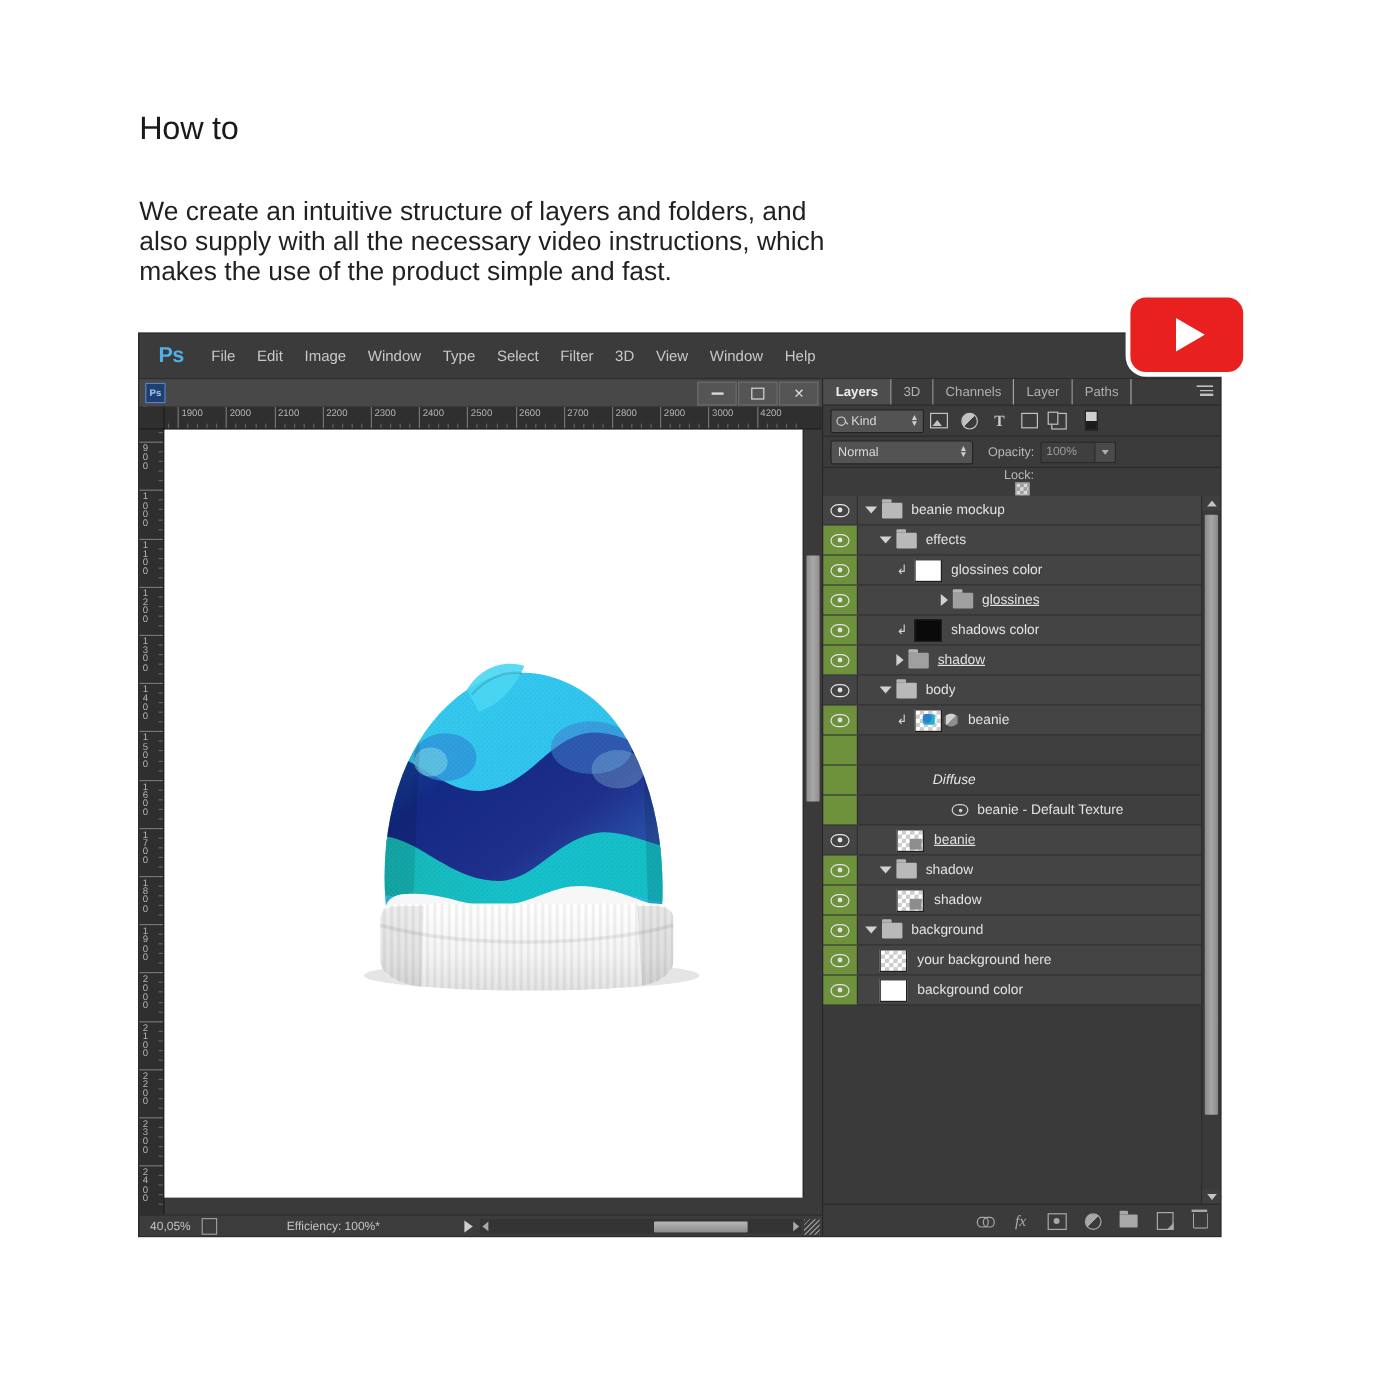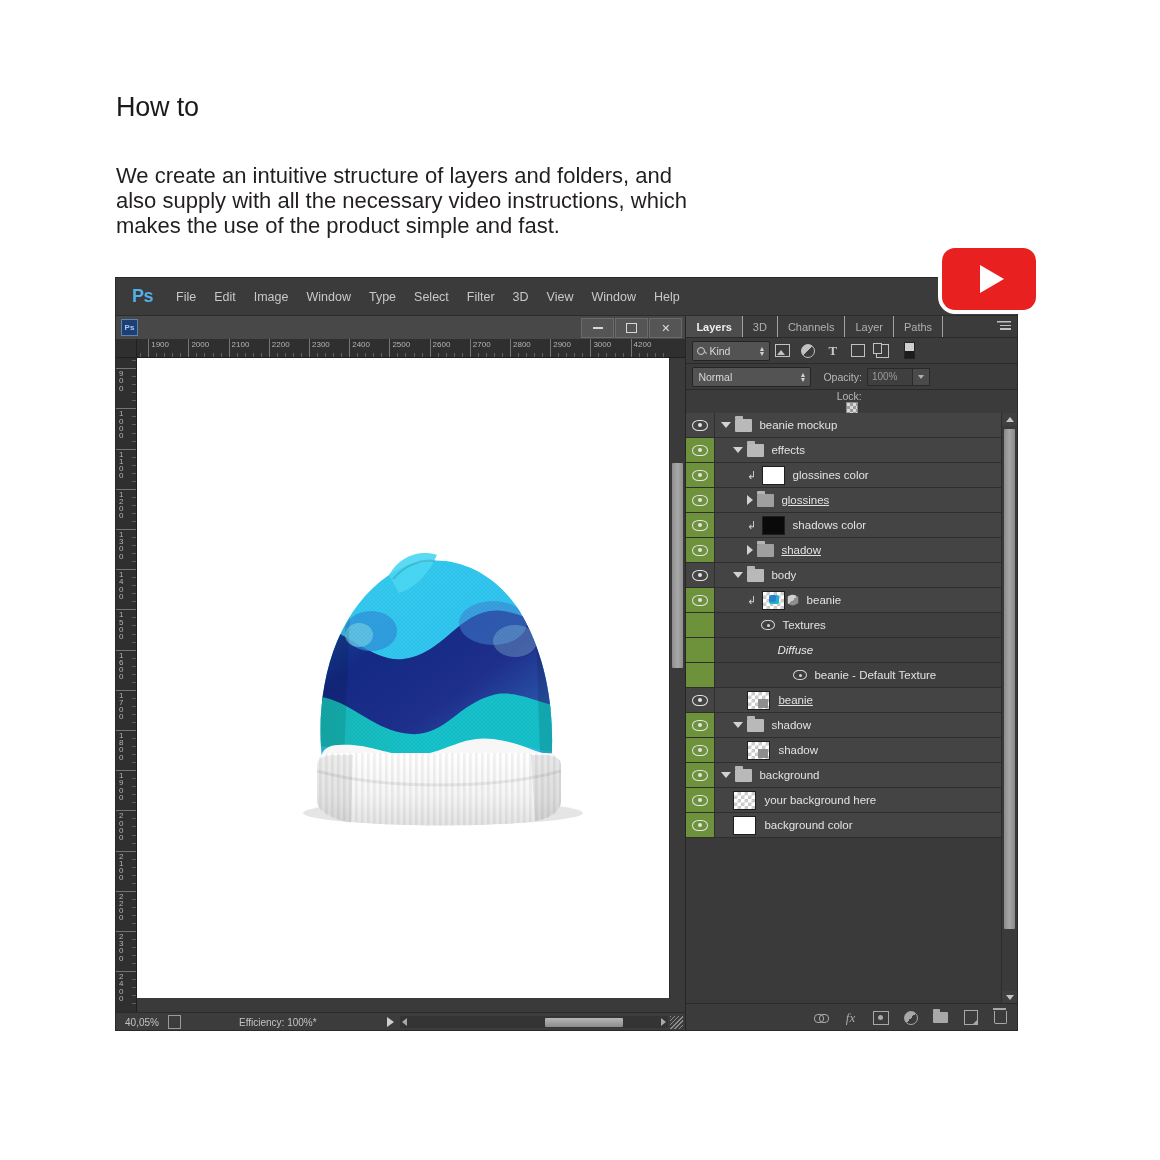--- a/index.html
+++ b/index.html
@@ -861,21 +861,21 @@
             <div class="row-main" style="padding-left: 32px;">
               <span class="clipref">↳</span>
               <span class="thumb white"></span>
               <span class="lname">glossines color</span>
             </div>
           </div>
           <div class="layer-row">
             <div class="eye-cell on">
               <span class="eye"></span>
             </div>
-            <div class="row-main" style="padding-left: 32px;">
+            <div class="row-main" style="padding-left: 32px; margin-left: 37px;">
               <span class="tri right"></span>
               <span class="folder closed"></span>
               <span class="lname ul">glossines </span>
             </div>
           </div>
           <div class="layer-row">
             <div class="eye-cell on">
               <span class="eye"></span>
             </div>
             <div class="row-main" style="padding-left: 32px;">
@@ -910,24 +910,20 @@
             </div>
             <div class="row-main" style="padding-left: 32px;">
               <span class="clipref">↳</span>
               <span class="thumb checker-art"></span>
               <span class="cube"></span>
               <span class="lname">beanie</span>
             </div>
           </div>
           <div class="layer-row sub">
             <div class="eye-cell on"></div>
-            <div class="row-main" style="padding-left: 46px;">
-              <span class="small-eye"></span>
-              <span class="lname">Textures</span>
-            </div>
           </div>
           <div class="layer-row sub">
             <div class="eye-cell on"></div>
             <div class="row-main" style="padding-left: 62px;">
               <span class="lname italic">Diffuse</span>
             </div>
           </div>
           <div class="layer-row sub">
             <div class="eye-cell on"></div>
             <div class="row-main" style="padding-left: 78px;">

